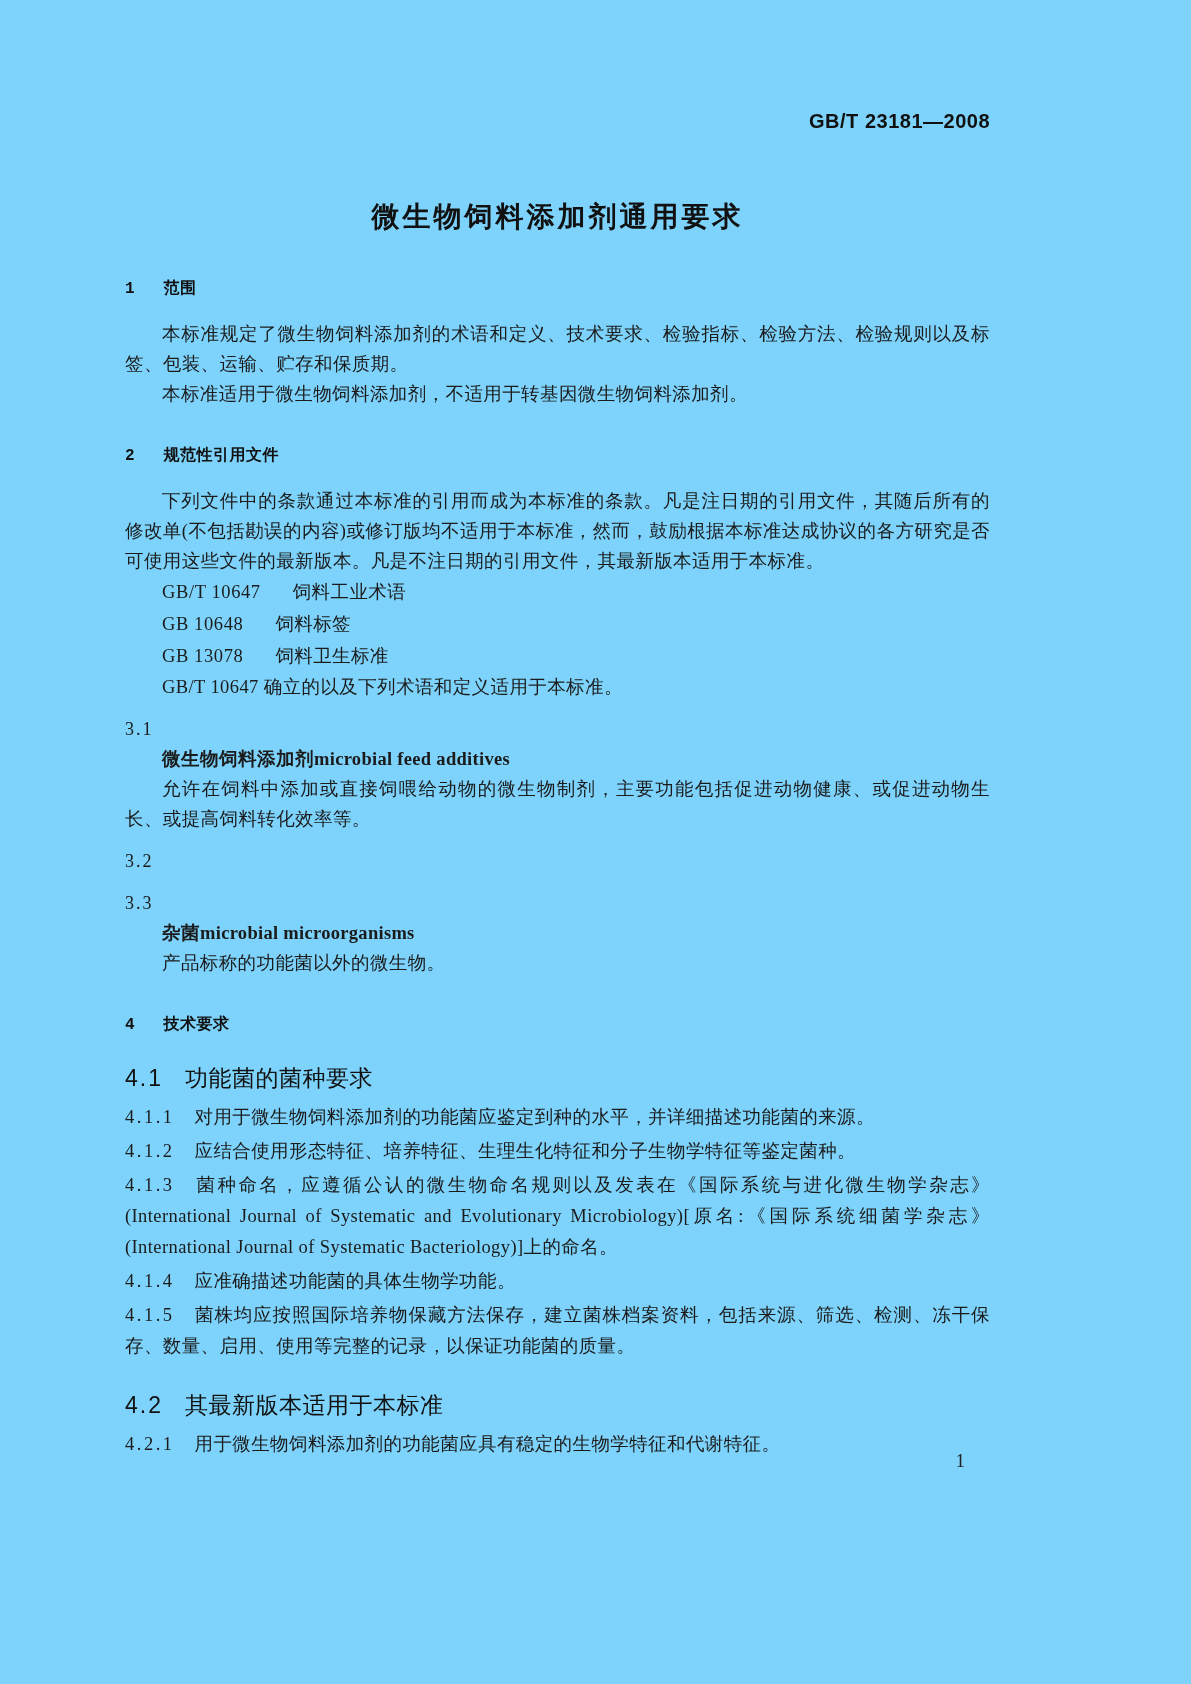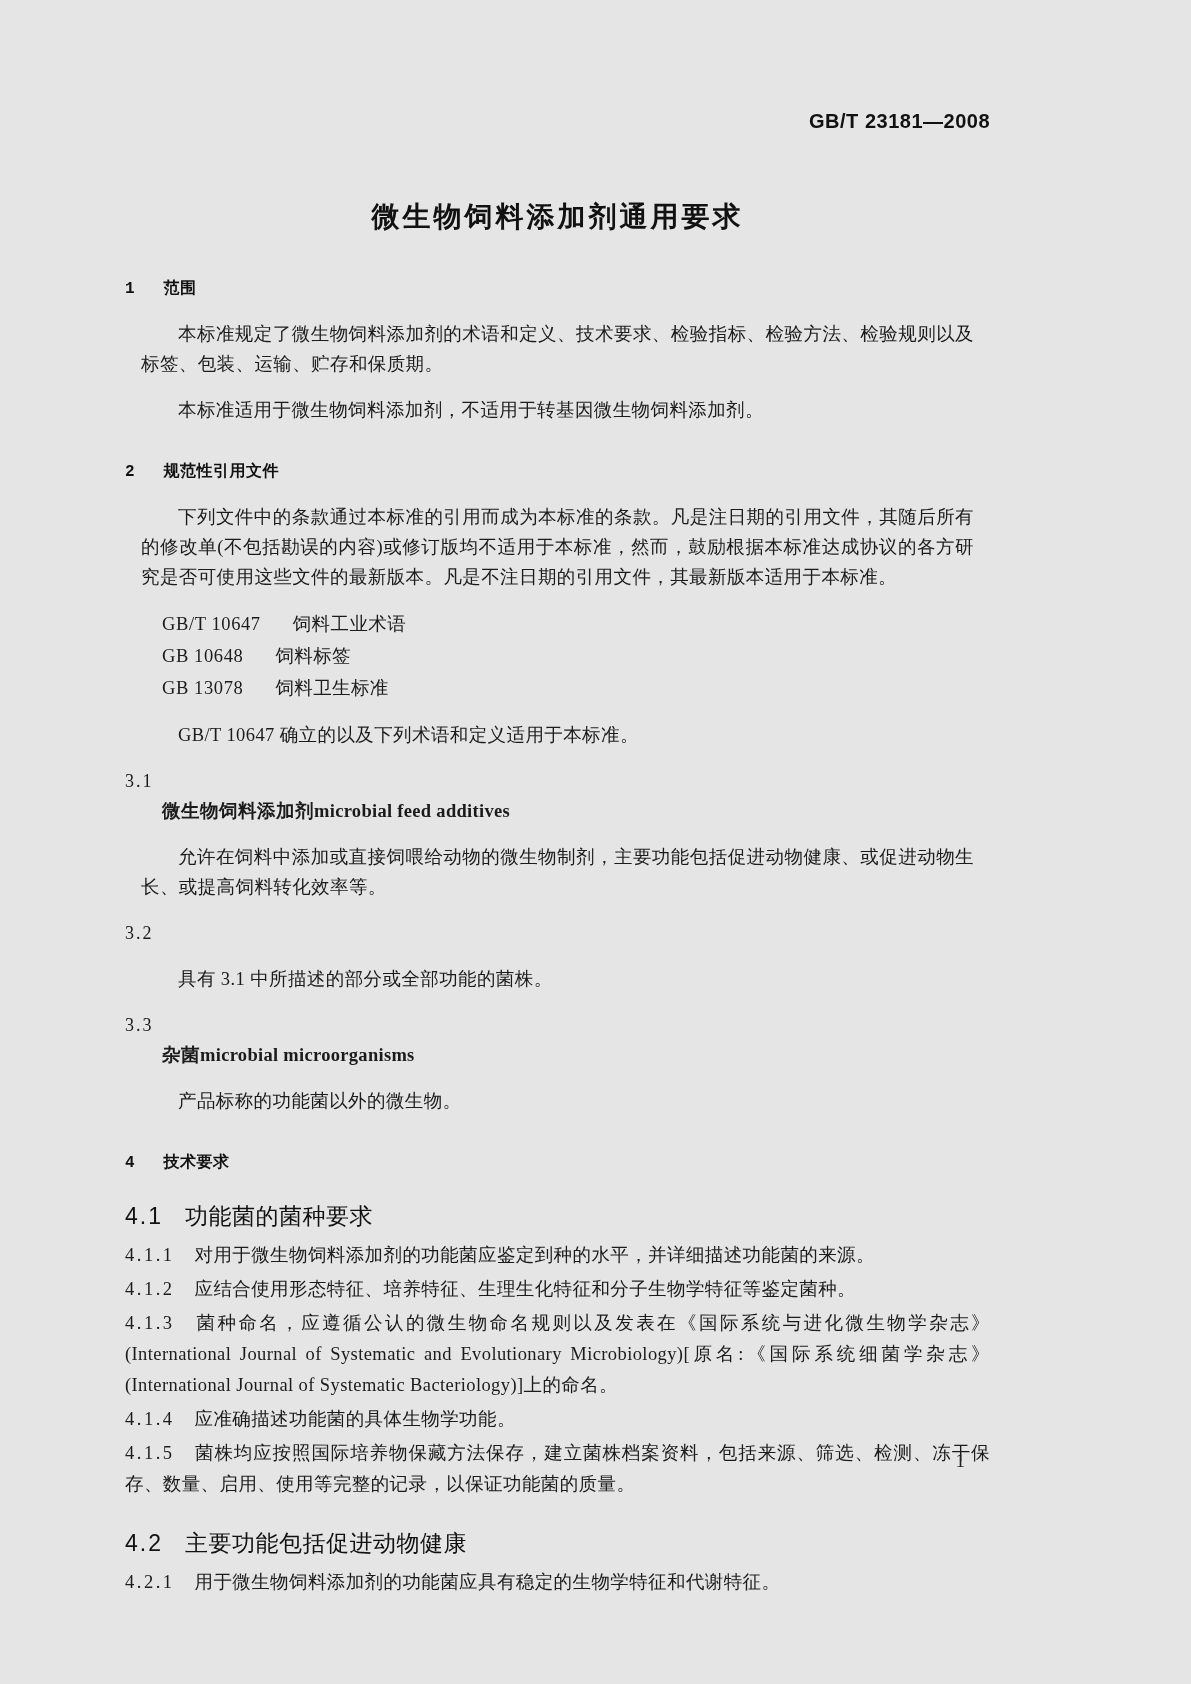--- a/index.html
+++ b/index.html
@@ -1,21 +1,21 @@
 <!DOCTYPE html>
 <html><head>
 <meta charset="utf-8">
 <style>
   * { box-sizing: border-box; }
   html, body { margin: 0; padding: 0; background: #ffffff; }
   .page {
     position: relative;
     width: 1191px;
     height: 1684px;
-    background: #e5e5e5;
+    background: #7dd3fc;
     color: #1b1b1b;
     font-family: "Liberation Serif", "DejaVu Serif", serif;
     overflow: hidden;
   }
   .inner { padding: 110px 201px 0 125px; }
 
   .header { text-align: right; height: 26px; }
   .doc-code {
     font-family: "Liberation Sans", "DejaVu Sans", sans-serif;
     font-weight: 700;
@@ -50,21 +50,21 @@
     margin: 28px 0 8px 0;
     font-family: "Liberation Sans", "DejaVu Sans", sans-serif;
     font-weight: 400;
     font-size: 23px;
     letter-spacing: 0.5px;
     color: #111;
   }
   .subclause .num-sm { display: inline-block; margin-right: 22px; letter-spacing: 2px; }
 
   .para {
-    margin: 16px;
+    margin: 0;
     font-size: 18.5px;
     line-height: 30px;
     letter-spacing: 0.4px;
     text-align: justify;
     text-indent: 2em;
   }
 
   .ref {
     margin: 0;
     padding-left: 37px;
@@ -132,29 +132,28 @@
         <h2 class="clause"><span class="num">2</span><span>规范性引用文件</span></h2>
         <p class="para">下列文件中的条款通过本标准的引用而成为本标准的条款。凡是注日期的引用文件，其随后所有的修改单(不包括勘误的内容)或修订版均不适用于本标准，然而，鼓励根据本标准达成协议的各方研究是否可使用这些文件的最新版本。凡是不注日期的引用文件，其最新版本适用于本标准。</p>
         <p class="ref"><span class="ref-code">GB/T 10647</span><span>饲料工业术语</span></p>
         <p class="ref"><span class="ref-code">GB 10648</span><span>饲料标签</span></p>
         <p class="ref"><span class="ref-code">GB 13078</span><span>饲料卫生标准</span></p>
         <p class="para">GB/T 10647 确立的以及下列术语和定义适用于本标准。</p>
         <p class="term-num">3.1</p>
         <p class="term-title"><span class="term-zh">微生物饲料添加剂</span><span class="term-en">microbial feed additives</span></p>
         <p class="para">允许在饲料中添加或直接饲喂给动物的微生物制剂，主要功能包括促进动物健康、或促进动物生长、或提高饲料转化效率等。</p>
         <p class="term-num">3.2</p>
-        <p class="para">具有 3.1 中所描述的部分或全部功能的菌株。</p>
         <p class="term-num">3.3</p>
         <p class="term-title"><span class="term-zh">杂菌</span><span class="term-en">microbial microorganisms</span></p>
         <p class="para">产品标称的功能菌以外的微生物。</p>
         <h2 class="clause"><span class="num">4</span><span>技术要求</span></h2>
         <h3 class="subclause"><span class="num-sm">4.1</span><span>功能菌的菌种要求</span></h3>
         <p class="item"><span class="item-num">4.1.1</span><span>对用于微生物饲料添加剂的功能菌应鉴定到种的水平，并详细描述功能菌的来源。</span></p>
         <p class="item"><span class="item-num">4.1.2</span><span>应结合使用形态特征、培养特征、生理生化特征和分子生物学特征等鉴定菌种。</span></p>
         <p class="item"><span class="item-num">4.1.3</span><span>菌种命名，应遵循公认的微生物命名规则以及发表在《国际系统与进化微生物学杂志》(International Journal of Systematic and Evolutionary Microbiology)[原名:《国际系统细菌学杂志》(International Journal of Systematic Bacteriology)]上的命名。</span></p>
         <p class="item"><span class="item-num">4.1.4</span><span>应准确描述功能菌的具体生物学功能。</span></p>
         <p class="item"><span class="item-num">4.1.5</span><span>菌株均应按照国际培养物保藏方法保存，建立菌株档案资料，包括来源、筛选、检测、冻干保存、数量、启用、使用等完整的记录，以保证功能菌的质量。</span></p>
-        <h3 class="subclause"><span class="num-sm">4.2</span><span>主要功能包括促进动物健康</span></h3>
+        <h3 class="subclause"><span class="num-sm">4.2</span><span>其最新版本适用于本标准</span></h3>
         <p class="item"><span class="item-num">4.2.1</span><span>用于微生物饲料添加剂的功能菌应具有稳定的生物学特征和代谢特征。</span></p>
       </div>
   </div>
   <div class="page-num">1</div>
 </div>
 
 </body></html>

